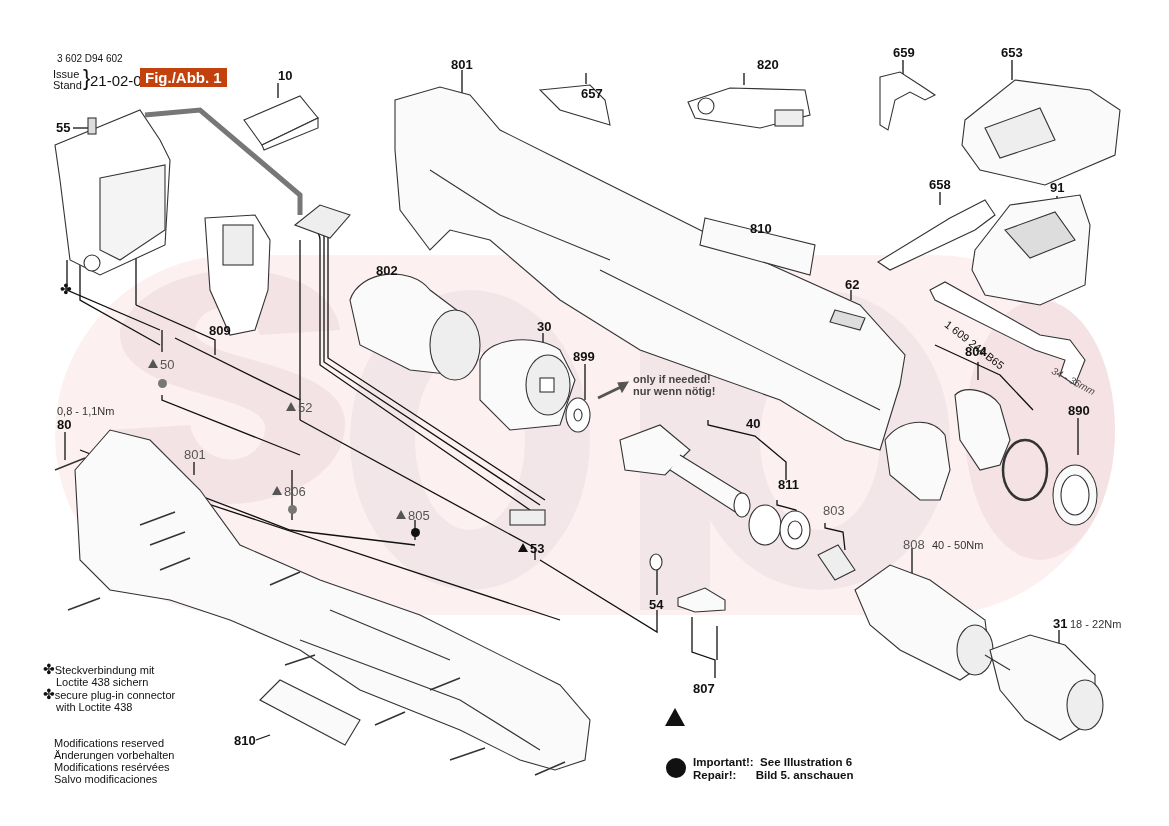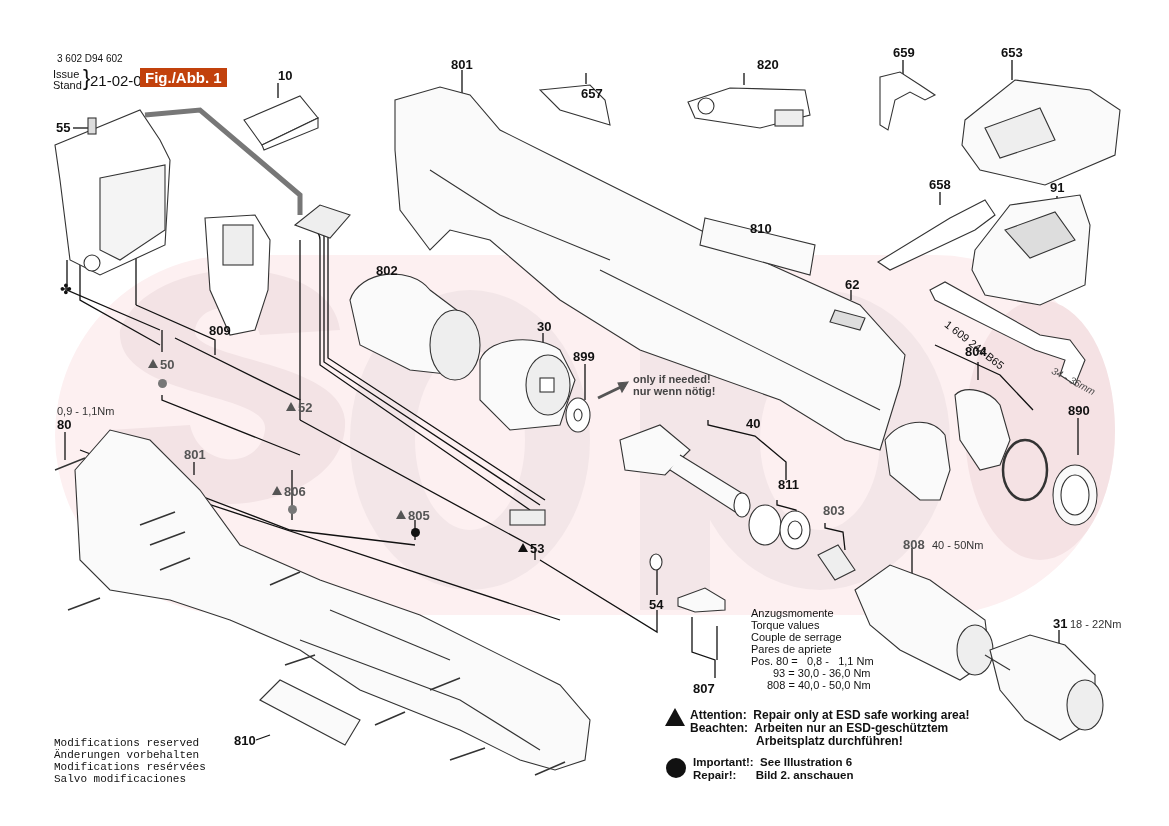--- a/index.html
+++ b/index.html
@@ -1,20 +1,20 @@
 <!DOCTYPE html>
 <html><head>
 <meta charset="utf-8">
 <style>
   html,body{margin:0;padding:0;background:#ffffff;}
   body{width:1169px;height:826px;position:relative;overflow:hidden;font-family:"Liberation Sans",sans-serif;color:#111;}
   #stage{position:absolute;left:0;top:0;width:1169px;height:826px;}
   .t{position:absolute;white-space:nowrap;font-family:"Liberation Sans",sans-serif;}
   .num{font-weight:bold;font-size:13px;color:#111;}
-  .numg{font-weight:bold;font-size:13px;color:#555;}
+  .numg{font-weight:normal;font-size:13px;color:#555;}
   .small{font-size:11px;line-height:12px;}
   .bold{font-weight:bold;}
   .figbox{background:#c2410c;color:#fff;font-weight:bold;font-size:15px;padding:1px 5px;}
   .tri{display:inline-block;width:0;height:0;border-left:5px solid transparent;border-right:5px solid transparent;border-bottom:9px solid #111;margin-right:2px;vertical-align:1px;}
   .trig{border-bottom-color:#555;}
   .dot{display:inline-block;width:9px;height:9px;border-radius:50%;background:#777;}
   .dotb{background:#111;}
   .bigtri{width:0;height:0;border-left:10px solid transparent;border-right:10px solid transparent;border-bottom:18px solid #111;position:absolute;}
   .bigdot{width:20px;height:20px;border-radius:50%;background:#111;position:absolute;}
   .clover{font-size:14px;line-height:12px;}
@@ -274,21 +274,21 @@
   <div class="t num" style="left:965px;top:344px;">804</div>
   <div class="t num" style="left:1068px;top:403px;">890</div>
   <div class="t num" style="left:746px;top:416px;">40</div>
   <div class="t num" style="left:778px;top:477px;">811</div>
   <div class="t numg" style="left:823px;top:503px;">803</div>
   <div class="t numg" style="left:903px;top:537px;">808</div>
   <div class="t small" style="left:932px;top:539px;color:#333;">40 - 50Nm</div>
   <div class="t num" style="left:1053px;top:616px;">31</div>
   <div class="t small" style="left:1070px;top:618px;color:#333;">18 - 22Nm</div>
   <div class="t numg" style="left:184px;top:447px;">801</div>
-  <div class="t small" style="left:57px;top:405px;color:#333;">0,9 - 1,1Nm</div>
+  <div class="t small" style="left:57px;top:405px;color:#333;">0,8 - 1,1Nm</div>
   <div class="t num" style="left:57px;top:417px;">80</div>
   <div class="t numg" style="left:148px;top:357px;"><span class="tri trig"></span><span>50</span></div>
   <div class="t" style="left:158px;top:374px;"><span class="dot"></span></div>
   <div class="t numg" style="left:286px;top:400px;"><span class="tri trig"></span><span>52</span></div>
   <div class="t numg" style="left:272px;top:484px;"><span class="tri trig"></span><span>806</span></div>
   <div class="t" style="left:288px;top:500px;"><span class="dot"></span></div>
   <div class="t numg" style="left:396px;top:508px;"><span class="tri trig"></span><span>805</span></div>
   <div class="t" style="left:411px;top:523px;"><span class="dot dotb"></span></div>
   <div class="t num" style="left:518px;top:541px;"><span class="tri"></span><span>53</span></div>
   <div class="t num" style="left:649px;top:597px;">54</div>
@@ -298,43 +298,35 @@
 
   <div class="t small" style="left:950px;top:318px;transform:rotate(38deg);transform-origin:left top;font-size:11px;">1 609 244 B65</div>
   <div class="t small" style="left:1055px;top:365px;transform:rotate(28deg);transform-origin:left top;color:#444;font-style:italic;font-size:10px;">34 - 36mm</div>
 
 
   <div class="t bold" style="left:633px;top:373px;font-size:11px;line-height:12px;color:#444;">
     <div>only if needed!</div>
     <div>nur wenn nötig!</div>
   </div>
 
-  <div class="t small" style="left:751px;top:607px;">
-    <div>Anzugsmomente</div>
-    <div>Torque values</div>
-    <div>Couple de serrage</div>
-    <div>Pares de apriete</div>
-    <div style="white-space:pre;">Pos. 80 =   0,8 -   1,1 Nm</div>
-    <div style="padding-left:22px;">93 = 30,0 - 36,0 Nm</div>
-    <div style="padding-left:16px;">808 = 40,0 - 50,0 Nm</div>
-  </div>
 
   <div class="bigtri" style="left:665px;top:708px;"></div>
-  <div class="t bold" style="left:690px;top:709px;font-size:12px;line-height:13px;">
-    <div><span>Attention:</span>&nbsp; <span>Repair only at ESD safe working area!</span></div>
-    <div><span>Beachten:</span>&nbsp; <span>Arbeiten nur an ESD-geschütztem</span></div>
-    <div style="padding-left:66px;">Arbeitsplatz durchführen!</div>
-  </div>
 
   <div class="bigdot" style="left:666px;top:758px;"></div>
   <div class="t bold" style="left:693px;top:756px;font-size:11.5px;line-height:13px;">
     <div><span>Important!:</span>&nbsp; <span>See Illustration 6</span></div>
-    <div><span>Repair!:</span>&nbsp;&nbsp;&nbsp;&nbsp;&nbsp; <span>Bild 2. anschauen</span></div>
+    <div><span>Repair!:</span>&nbsp;&nbsp;&nbsp;&nbsp;&nbsp; <span>Bild 5. anschauen</span></div>
   </div>
 
-
-  <div class="t small" style="left:54px;top:737px;font-family:Liberation Mono, monospace;">
+  <div class="t small" style="left:43px;top:663px;">
+    <div><span class="clover">✤</span><span>Steckverbindung mit</span></div>
+    <div style="padding-left:13px;">Loctite 438 sichern</div>
+    <div><span class="clover">✤</span><span>secure plug-in connector</span></div>
+    <div style="padding-left:13px;">with Loctite 438</div>
+  </div>
+
+  <div class="t small" style="left:54px;top:737px;">
     <div>Modifications reserved</div>
     <div>Änderungen vorbehalten</div>
     <div>Modifications resérvées</div>
     <div>Salvo modificaciones</div>
   </div>
 </div>
 
 </body></html>

